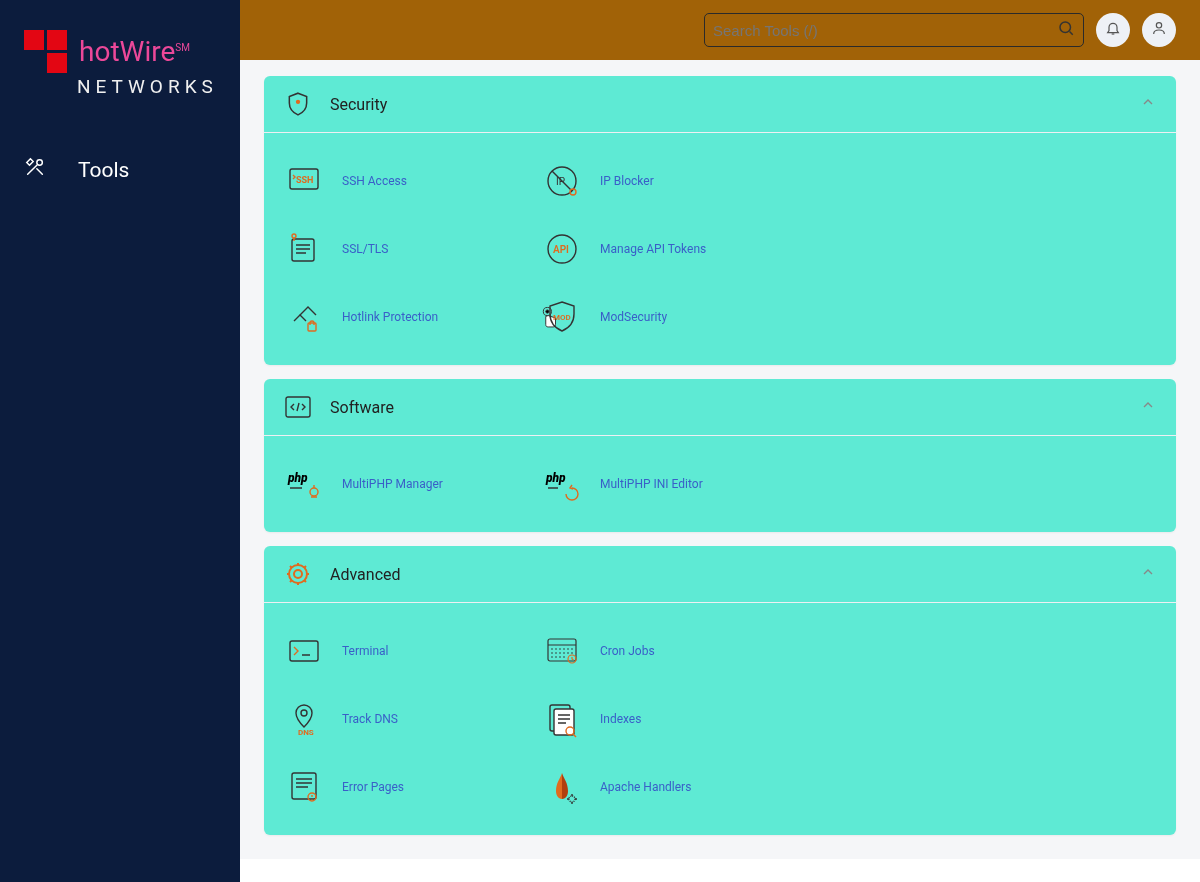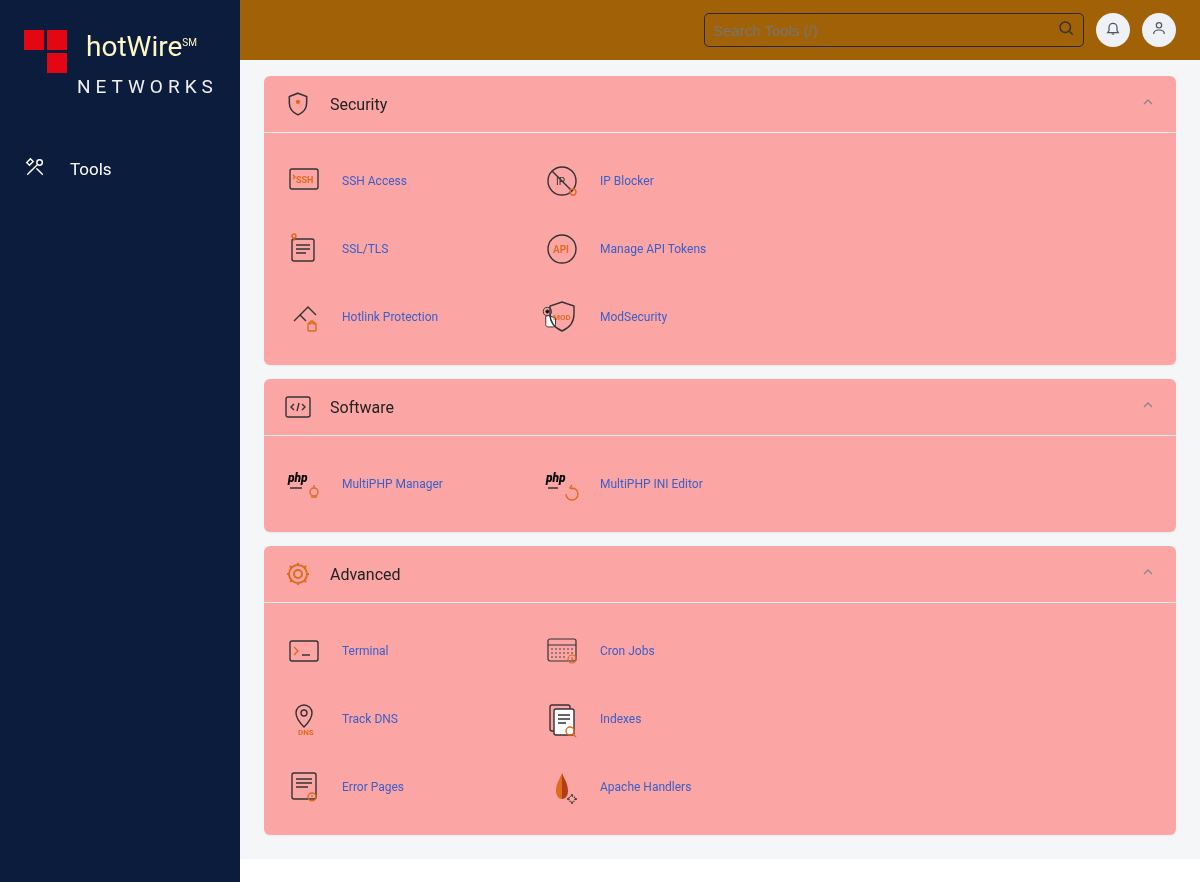--- a/index.html
+++ b/index.html
@@ -12,36 +12,36 @@
   .layout { display: flex; min-height: 882px; }
   .sidebar {
     width: 240px;
     flex-shrink: 0;
     background: #0c1c3d;
     color: #fff;
     padding-top: 30px;
   }
   .brand { padding: 0 24px 40px; }
   .brand-logo {
-    display: flex; gap: 19px;
-    color: #fef9c3; font-size: 28px; font-weight: 400;
+    display: flex; align-items: center; gap: 12px;
+    color: #ec4899; font-size: 28px; font-weight: 400;
     letter-spacing: 0;
   }
   .brand-text { display: inline-block; }
   .brand-sub { font-size: 19px; letter-spacing: 5px; color: #f0f0f0; margin-top: 2px; margin-left: 53px; }
   .logo-squares {
     display: inline-grid; grid-template-columns: 20px 20px; grid-template-rows: 20px 20px;
     gap: 3px;
   }
   .logo-squares span { background: #e30613; }
   .logo-squares span.blank { background: transparent; }
   .side-nav { padding: 10px 24px; }
   .side-item {
-    display: flex; align-items: center; gap: 24px;
-    color: #fff; font-size: 17px; padding: 8px 0;
+    display: flex; align-items: center; gap: 32px;
+    color: #fff; font-size: 21px; padding: 8px 0;
     cursor: pointer;
   }
   .side-item svg { width: 22px; height: 22px; }
 
   .main { flex: 1; background: #fff; }
   .topbar {
     height: 60px;
     display: flex; align-items: center; justify-content: flex-end;
     gap: 12px; padding: 0 24px; background: #a16207;
   }
@@ -58,21 +58,21 @@
     width: 34px; height: 34px; border-radius: 50%; background: #eef1f6;
     display: flex; align-items: center; justify-content: center; cursor: pointer;
   }
   .round-btn svg { width: 16px; height: 16px; color: #555; }
 
   .content {
     background: #f5f6f8;
     padding: 2px 24px 24px 24px;
   }
   .panel {
-    background: #fca5a5; border-radius: 6px;
+    background: #5eead4; border-radius: 6px;
     box-shadow: 0 1px 2px rgba(0,0,0,0.05);
     margin-top: 14px;
     overflow: hidden;
   }
   .panel-header {
     display: flex; align-items: center; gap: 18px;
     padding: 14px 20px;
     border-bottom: 1px solid #eef0f3;
     cursor: pointer;
   }

